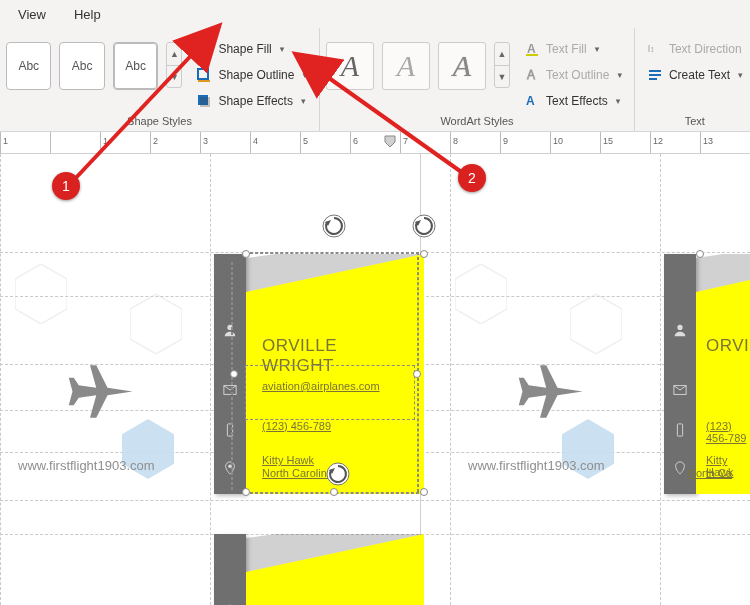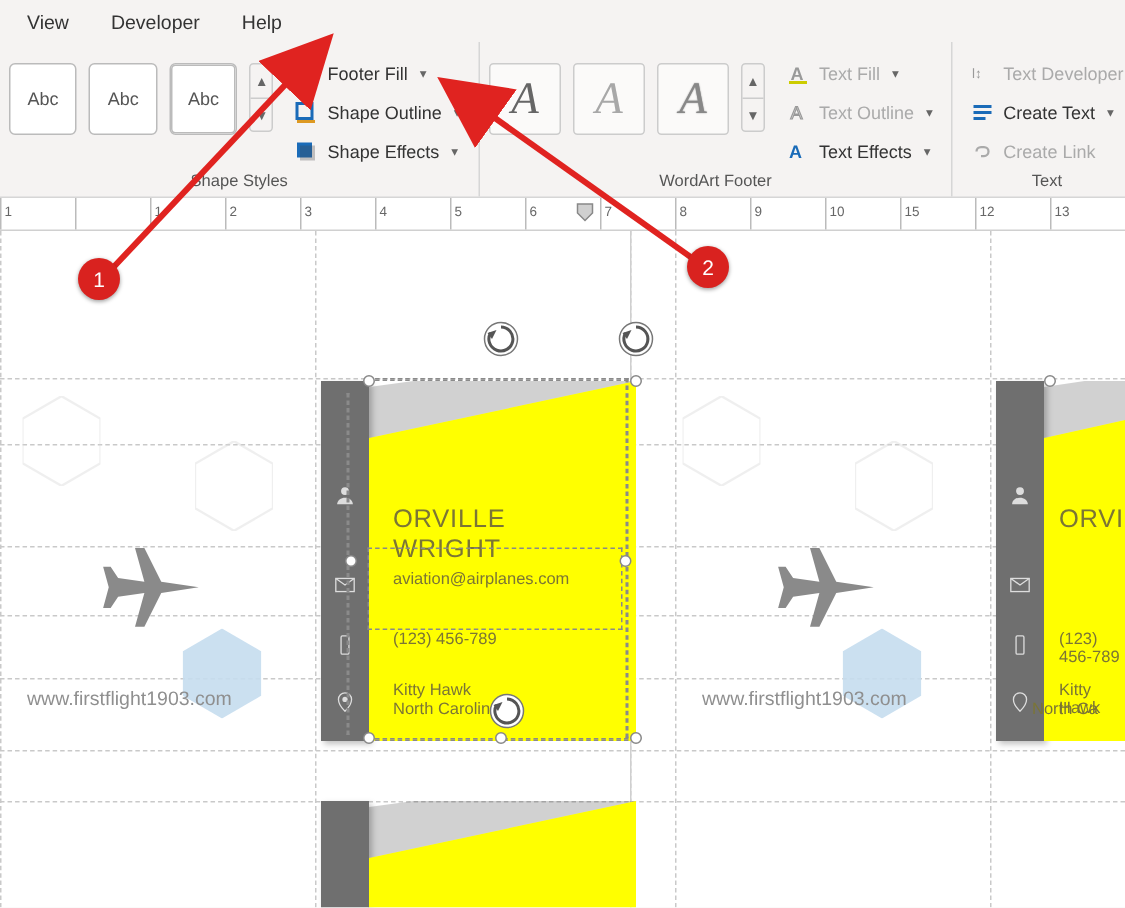--- a/index.html
+++ b/index.html
@@ -196,21 +196,21 @@
   }
   .yellow-poly {
     position:absolute; left:32px; top:0;
     width:178px; height:240px;
   }
   .yel-text {
     position:absolute;
     font-family:"Segoe UI", sans-serif;
   }
   .name { color:#7b7535; font-size:17px; letter-spacing:0.5px; }
-  .sub { color:#7b7535; font-size:11px; }
+  .sub { color:#7b7535; font-size:11px;text-decoration:underline; }
 
   
   .handle {
     position:absolute; width:8px; height:8px;
     border:1px solid #888; background:#fff; border-radius:50%;
     transform:translate(-50%,-50%);
     z-index:5;
   }
   .rotate {
     position:absolute; width:26px; height:26px;
@@ -231,21 +231,20 @@
     display:flex; align-items:center; justify-content:center;
     font-size:14px; box-shadow:0 1px 3px rgba(0,0,0,0.4);
     z-index:51;
   }
 </style>
 </head>
 <body>
 
 <div class="menubar">
   <div class="menu-item">View</div>
-  <div class="menu-item">Developer</div>
   <div class="menu-item">Help</div>
 </div>
 
 <div class="ribbon">
 
   <div class="ribbon-group" style="width:320px">
     <div class="ribbon-group-body">
       <div class="style-thumb">Abc</div>
       <div class="style-thumb">Abc</div>
       <div class="style-thumb sel">Abc</div>
@@ -254,21 +253,21 @@
         <div>▼</div>
       </div>
       <div class="ribbon-vert">
         <div class="ribbon-btn">
           <span class="ribbon-icon">
             <svg viewBox="0 0 16 16">
                 <path d="M3 2 L11 2 L11 10 L3 10 Z" fill="#fff000" stroke="#555"></path>
                 <rect x="2" y="12" width="12" height="3" fill="#fff000"></rect>
               </svg>
           </span>
-          <span>Footer Fill</span>
+          <span>Shape Fill</span>
           <span class="caret">▾</span>
         </div>
         <div class="ribbon-btn">
           <span class="ribbon-icon">
             <svg viewBox="0 0 16 16">
                 <rect x="2" y="2" width="10" height="10" fill="none" stroke="#1a6bb8" stroke-width="2"></rect>
                 <rect x="2" y="13" width="12" height="2" fill="#d92"></rect>
               </svg>
           </span>
           <span>Shape Outline</span>
@@ -322,52 +321,44 @@
           <span class="ribbon-icon">
             <svg viewBox="0 0 16 16">
                 <text x="2" y="12" font-size="12" fill="#1a6bb8" font-weight="bold">A</text>
               </svg>
           </span>
           <span>Text Effects</span>
           <span class="caret">▾</span>
         </div>
       </div>
     </div>
-    <div class="ribbon-group-label">WordArt Footer</div>
+    <div class="ribbon-group-label">WordArt Styles</div>
   </div>
 
   <div class="ribbon-group" style="flex:1; border-right:none">
     <div class="ribbon-group-body">
       <div class="ribbon-vert">
         <div class="ribbon-btn disabled">
           <span class="ribbon-icon">
             <svg viewBox="0 0 16 16">
                 <text x="1" y="11" font-size="9" fill="#999">l↕</text>
               </svg>
           </span>
-          <span>Text Developer</span>
+          <span>Text Direction</span>
         </div>
         <div class="ribbon-btn">
           <span class="ribbon-icon">
             <svg viewBox="0 0 16 16">
                 <rect x="2" y="3" width="12" height="2" fill="#1a6bb8"></rect>
                 <rect x="2" y="7" width="12" height="2" fill="#1a6bb8"></rect>
                 <rect x="2" y="11" width="8" height="2" fill="#1a6bb8"></rect>
               </svg>
           </span>
           <span>Create Text</span>
           <span class="caret">▾</span>
-        </div>
-        <div class="ribbon-btn disabled">
-          <span class="ribbon-icon">
-            <svg viewBox="0 0 16 16">
-                <path d="M4 8a3 3 0 0 1 3-3h2a3 3 0 0 1 0 6H7" fill="none" stroke="#aaa" stroke-width="1.5"></path>
-              </svg>
-          </span>
-          <span>Create Link</span>
         </div>
       </div>
     </div>
     <div class="ribbon-group-label">Text</div>
   </div>
 </div>
 
 <div class="ruler">
   <div class="ruler-inner" id="ruler-inner">
       <div class="ruler-seg">

